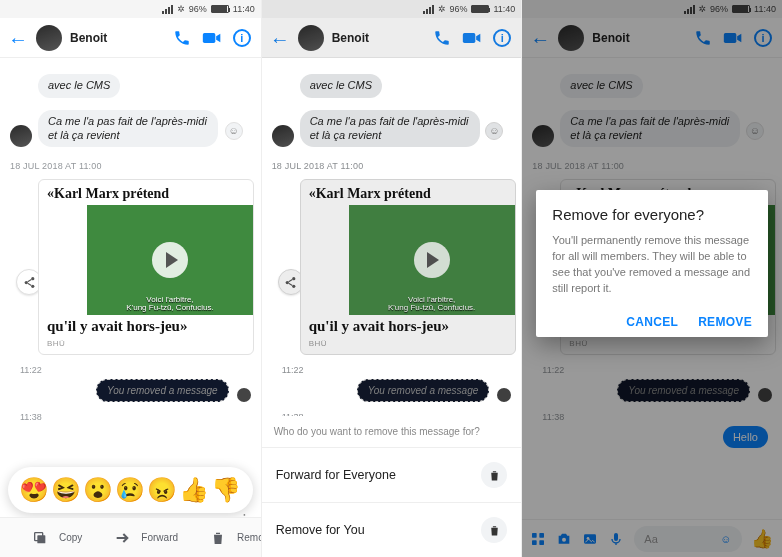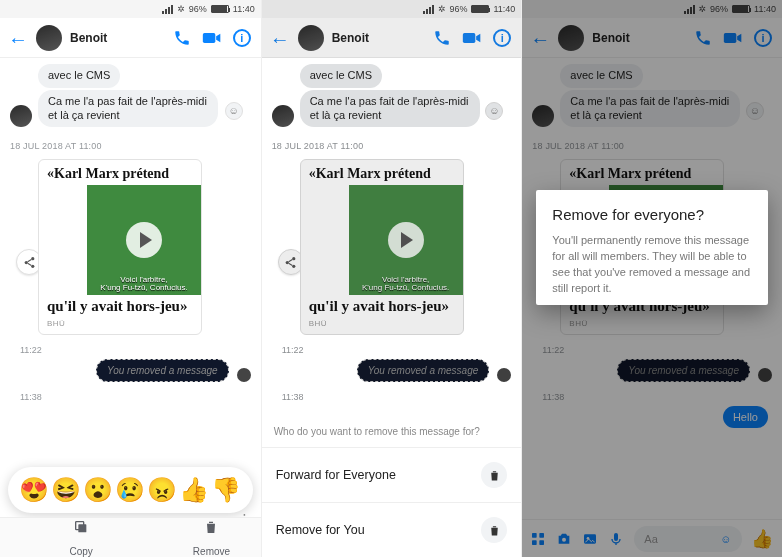--- a/index.html
+++ b/index.html
@@ -26,29 +26,29 @@
   .header .avatar{width:26px;height:26px;border-radius:50%;background:#444 linear-gradient(160deg,#2b2b2b,#555);}
   .header .name{font-weight:600;font-size:12px;color:#222;}
   .header .spacer{flex:1;}
   .header .icon{color:#0a84ff;font-size:16px;display:inline-flex;align-items:center;justify-content:center;width:22px;height:22px;}
   .header .info-circle{border:2px solid #0a84ff;border-radius:50%;width:18px;height:18px;font-size:11px;font-weight:bold;line-height:14px;text-align:center;}
 
   
   .chat { position:absolute; top:58px; bottom:0; left:0; right:0; overflow:hidden; }
   .scrollpad { padding:4px 10px; }
 
-  .bubble-left { display:flex; align-items:flex-end; gap:6px; margin:2px 0;}
+  .bubble-left { display:flex; align-items:flex-end; gap:6px; margin:12px 0;font-style:italic;}
   .bubble-left .mini-av{width:22px;height:22px;border-radius:50%;background:#444 linear-gradient(160deg,#2b2b2b,#555);flex-shrink:0;}
   .bubble-left .bub{background:#eff1f3;border-radius:14px;padding:5px 10px;font-size:11px;color:#222;max-width:180px;line-height:1.25;}
   .bubble-left.nopad .mini-av{visibility:hidden;}
   .mini-plus{position:absolute;right:8px;width:18px;height:18px;border-radius:50%;background:#f1f3f5;border:1px solid #e0e0e0;display:flex;align-items:center;justify-content:center;font-size:10px;color:#888;}
 
   .timestamp{text-align:left;font-size:9px;color:#94989c;margin:14px 0 8px;letter-spacing:0.2px;}
 
-  .card{background:#fff;border:1px solid #e2e2e2;border-radius:6px;overflow:hidden;margin-left:28px;width:164px;position:relative;}
+  .card{background:#fff;border:1px solid #e2e2e2;border-radius:6px;overflow:hidden;margin-left:28px;width:216px;position:relative;}
   .card .title{font-family:Georgia,serif;font-size:14px;font-weight:bold;padding:6px 8px 3px;color:#111;}
   .card .img{height:110px;background:#3f8a3f;position:relative;display:flex;align-items:center;justify-content:center;margin-left:48px;}
   .card .img .play{width:36px;height:36px;border-radius:50%;background:rgba(255,255,255,0.85);display:flex;align-items:center;justify-content:center;}
   .card .img .play::after{content:"";border-left:12px solid #555;border-top:8px solid transparent;border-bottom:8px solid transparent;margin-left:3px;}
   .card .caption{position:absolute;bottom:0;left:0;right:0;text-align:center;color:#fff;font-size:8px;line-height:1.1;padding:2px;text-shadow:0 1px 1px #000;}
   .card .sub{font-family:Georgia,serif;font-size:15px;font-weight:bold;padding:3px 8px 4px;color:#111;}
   .card .src{font-size:8px;color:#9a9a9a;padding:0 8px 6px;letter-spacing:0.5px;}
   .share-chip{position:absolute;left:6px;width:26px;height:26px;border-radius:50%;background:#fff;border:1px solid #e0e0e0;display:flex;align-items:center;justify-content:center;font-size:12px;color:#555;box-shadow:0 1px 2px rgba(0,0,0,0.1);}
 
   .time-small{font-size:9px;color:#94989c;margin:10px 6px 4px 10px;}
@@ -57,21 +57,21 @@
   .row-right{display:flex;align-items:flex-end;justify-content:flex-end;gap:4px;margin:2px 0;position:relative;}
   .row-right .seen-av{width:14px;height:14px;border-radius:50%;background:#444;flex-shrink:0;}
 
   .bubble-right{background:#0a84ff;color:#fff;border-radius:14px;padding:5px 10px;font-size:11px;margin-left:auto;margin-right:4px;max-width:160px;}
 
   
   .reactions{position:absolute;bottom:44px;left:8px;right:8px;height:46px;background:#fff;border-radius:26px;box-shadow:0 2px 12px rgba(0,0,0,0.18);display:flex;align-items:center;justify-content:space-around;padding:0 10px;}
   .reactions span{font-size:24px;}
   .react-dots{position:absolute;right:14px;bottom:30px;font-size:14px;color:#888;}
   .actionbar{position:absolute;bottom:0;left:0;right:0;height:40px;background:#fafafa;border-top:1px solid #eee;display:flex;}
-  .actionbar .act{flex:1;display:flex;flex-direction:column;align-items:center;justify-content:center;gap:11px;color:#5c5f66;font-size:10px;padding-left:32px;}
+  .actionbar .act{flex:1;display:flex;flex-direction:row;align-items:center;justify-content:center;gap:11px;color:#5c5f66;font-size:10px;padding-left:32px;}
   .actionbar .act svg,.actionbar .act .glyph{width:16px;height:16px;}
 
   
   .sheet{position:absolute;bottom:0;left:0;right:0;background:#fff;}
   .sheet .q{font-size:10px;color:#888;padding:10px 12px;}
   .sheet .opt{display:flex;align-items:center;justify-content:space-between;padding:14px 14px;border-top:1px solid #eee;font-size:12.5px;color:#222;}
   .sheet .opt .trash{width:26px;height:26px;border-radius:50%;background:#f1f3f5;display:flex;align-items:center;justify-content:center;}
   .screen2 .chat, .screen2 .header, .screen2 .status { filter: brightness(0.93) saturate(0.9); }
 
   
@@ -189,20 +189,26 @@
       <div class="actionbar">
         <div class="act">
           <svg class="glyph" viewBox="0 0 24 24" fill="#5c5f66">
               <rect x="8" y="8" width="12" height="12" rx="1"></rect>
               <rect x="4" y="4" width="12" height="12" rx="1" fill="none" stroke="#5c5f66" stroke-width="2"></rect>
             </svg>
           <span>Copy</span>
         </div>
         <div class="act">
           <svg class="glyph" viewBox="0 0 24 24" fill="#5c5f66">
+              <path d="M4 12l16 0M14 6l6 6-6 6" fill="none" stroke="#5c5f66" stroke-width="3"></path>
+            </svg>
+          <span>Forward</span>
+        </div>
+        <div class="act">
+          <svg class="glyph" viewBox="0 0 24 24" fill="#5c5f66">
               <path d="M6 7h12l-1 14H7L6 7zm3-3h6v2H9V4z"></path>
             </svg>
           <span>Remove</span>
         </div>
       </div>
     </div>
   </div>
 
   <div class="screen screen2">
     <div class="status">
@@ -417,16 +423,20 @@
           <span>Aa</span>
           <span style="margin-left:auto;color:#0a84ff;">☺</span>
         </div>
         <span class="thumb">👍</span>
       </div>
     </div>
 
     <div class="dialog">
       <div class="dt">Remove for everyone?</div>
       <div class="db">You'll permanently remove this message for all will members. They will be able to see that you've removed a message and still report it.</div>
+      <div class="da">
+        <span>CANCEL</span>
+        <span>REMOVE</span>
+      </div>
     </div>
   </div>
 
 </div>
 
 </body></html>

